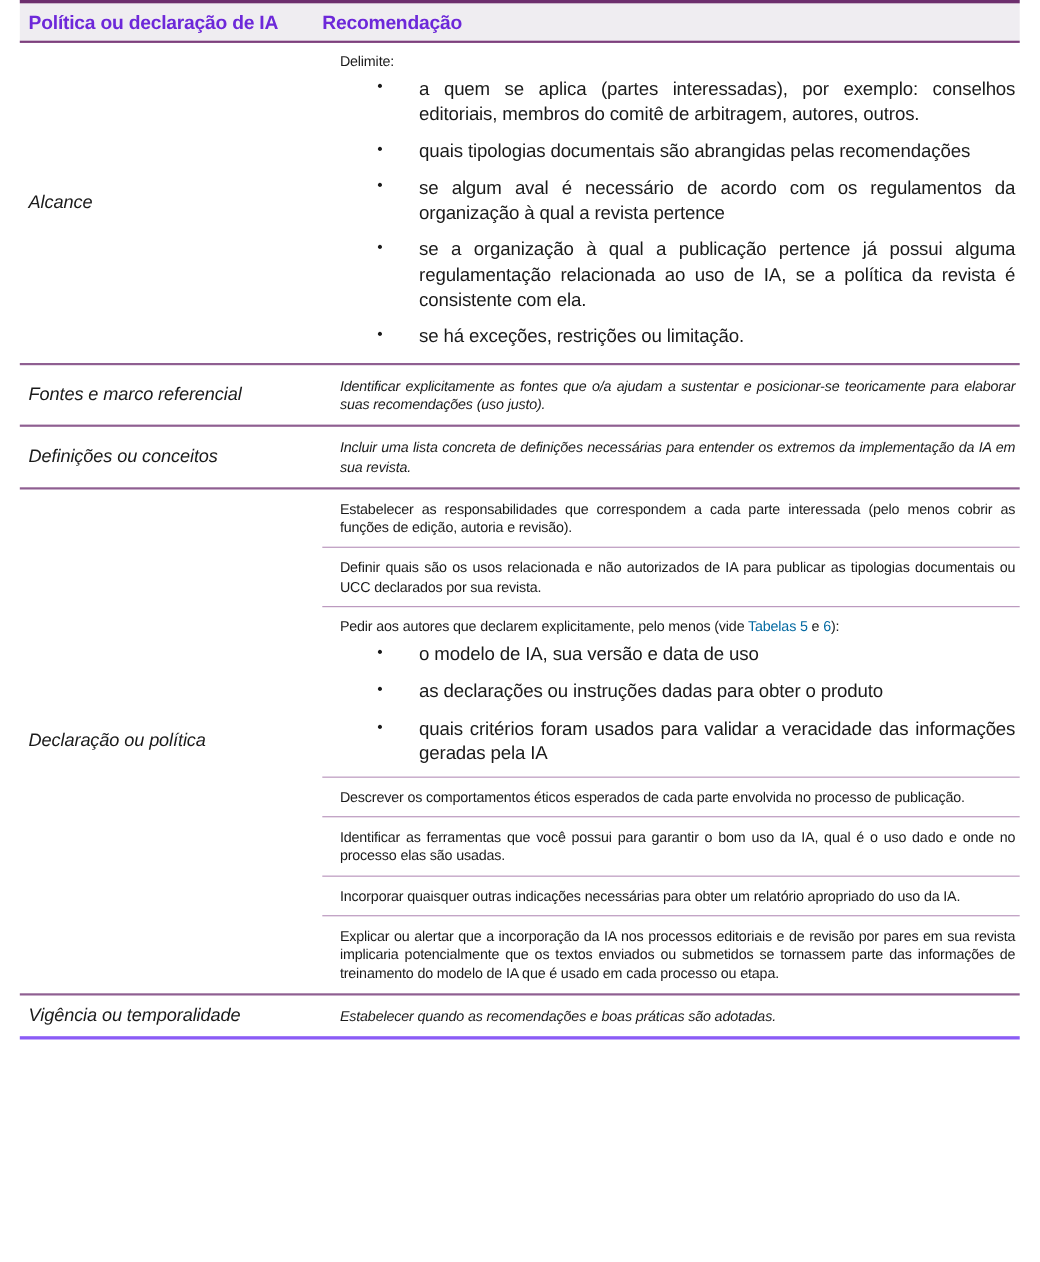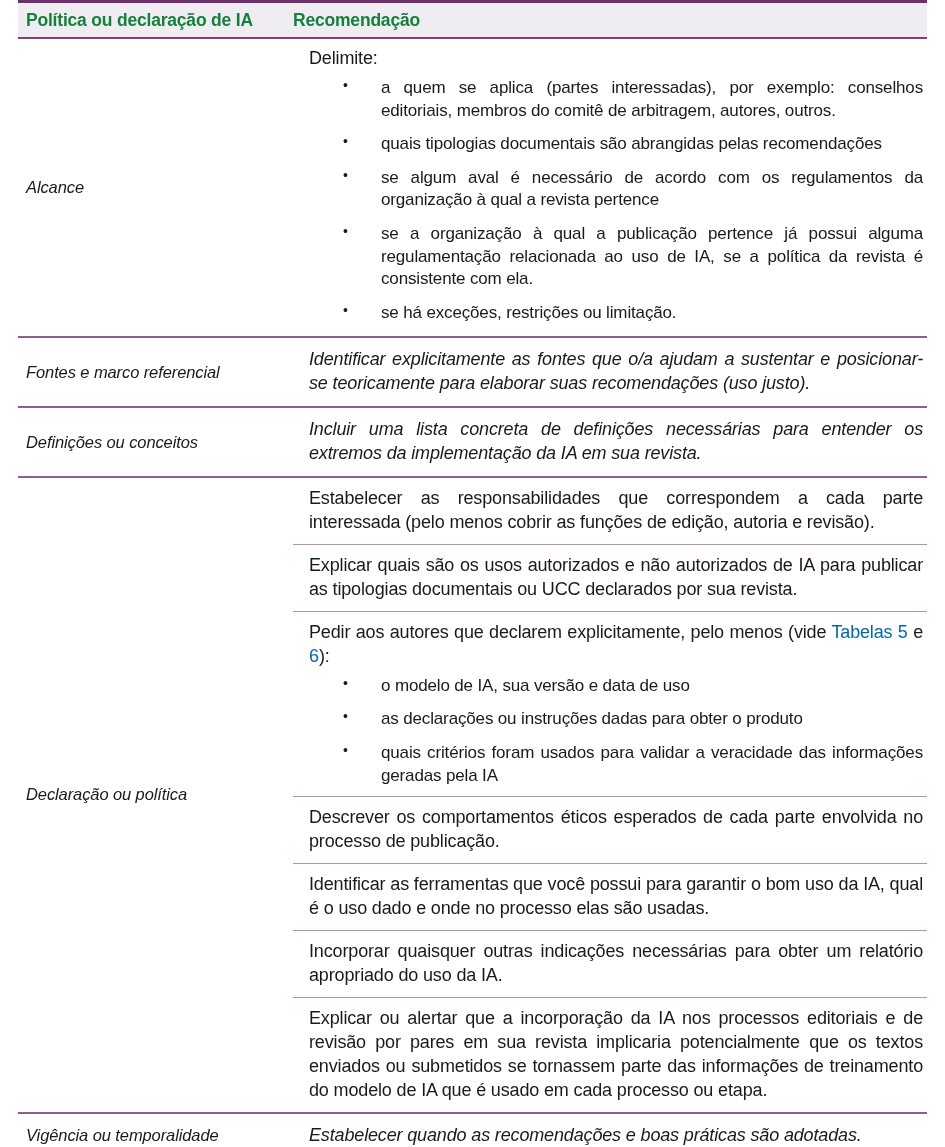--- a/index.html
+++ b/index.html
@@ -26,21 +26,21 @@
     background: #efedf1;
     border-top: 3px solid #6d2e6d;
     border-bottom: 2px solid #7d3f7d;
     display: flex;
     height: 34px;
     align-items: center;
   }
   .th {
     font-size: 17.5px;
     font-weight: bold;
-    color: #15803d;
+    color: #6d28d9;
     letter-spacing: -0.2px;
   }
   .th-col1 { width: 275px; padding-left: 8px; box-sizing: border-box; }
   .th-col2 { flex: 1; }
 
   
   .trow {
     display: flex;
     border-bottom: 2px solid #8f5f91;
     box-sizing: border-box;
@@ -69,21 +69,21 @@
   }
 
   
   .sub {
     padding: 9px 4px 9px 16px;
     border-bottom: 1px solid #b58fb8;
   }
   .sub:last-child { border-bottom: none; }
 
   .para {
-    font-size: 18px;
+    font-size: 13px;
     line-height: 1.33;
     color: #1a1a1a;
     text-align: justify;
     text-justify: inter-word;
     margin: 0;
     letter-spacing: -0.15px;
   }
   .para.nojust { text-align: left; }
 
   ul.bullets {
@@ -160,21 +160,21 @@
 
   <div class="trow">
     <div class="cell-label">Declaração ou política</div>
     <div class="cell-body">
 
       <div class="sub">
         <p class="para">Estabelecer as responsabilidades que correspondem a cada parte interessada (pelo menos cobrir as funções de edição, autoria e revisão).</p>
       </div>
 
       <div class="sub">
-        <p class="para">Explicar quais são os usos autorizados e não autorizados de IA para publicar as tipologias documentais ou UCC declarados por sua revista.</p>
+        <p class="para">Definir quais são os usos relacionada e não autorizados de IA para publicar as tipologias documentais ou UCC declarados por sua revista.</p>
       </div>
 
       <div class="sub">
         <p class="para"><span>Pedir aos autores que declarem explicitamente, pelo menos (vide </span><a class="link" href="#">Tabelas 5</a><span> e </span><a class="link" href="#">6</a><span>):</span></p>
         <ul class="bullets">
           <li style="text-align:left">o modelo de IA, sua versão e data de uso</li>
           <li style="text-align:left">as declarações ou instruções dadas para obter o produto</li>
           <li>quais critérios foram usados para validar a veracidade das informações geradas pela IA</li>
         </ul>
       </div>

